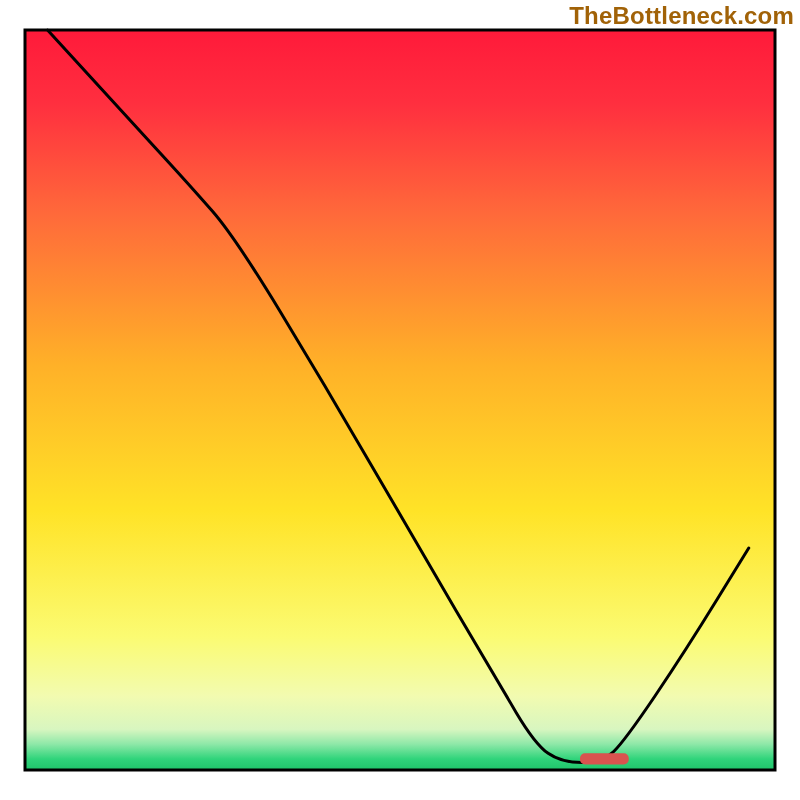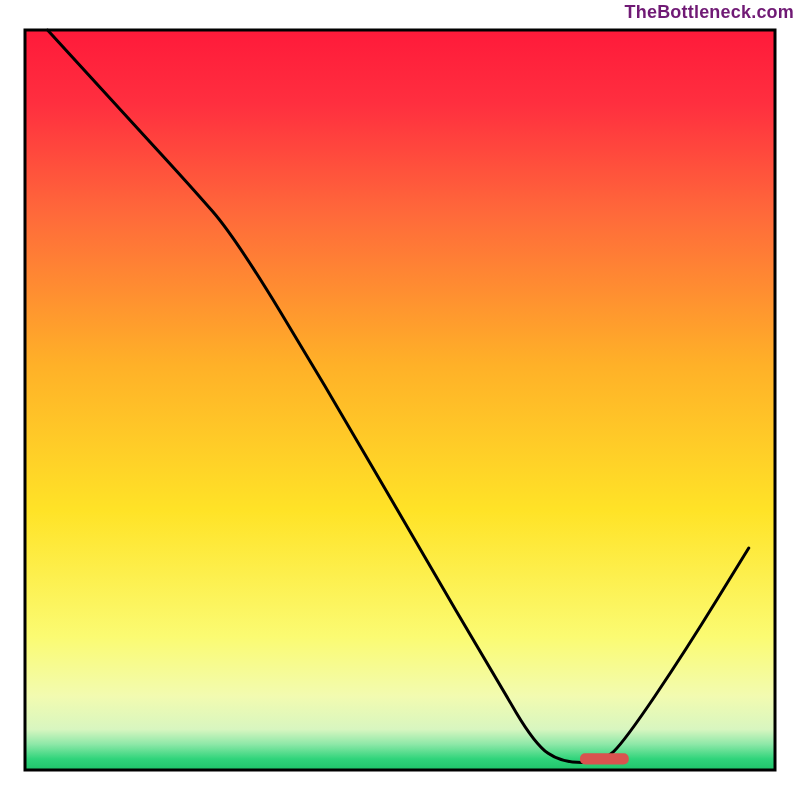--- a/index.html
+++ b/index.html
@@ -12,23 +12,23 @@
   }
   .canvas {
     position: relative;
     width: 800px;
     height: 800px;
   }
   .watermark {
     position: absolute;
     top: 2px;
     right: 6px;
-    font-size: 18px;
+    font-size: 24px;
     font-weight: 600;
-    color: #701a75;
+    color: #a16207;
     letter-spacing: 0.2px;
   }
   svg {
     display: block;
   }
 </style>
 </head>
 <body>
 
 <div class="canvas">

